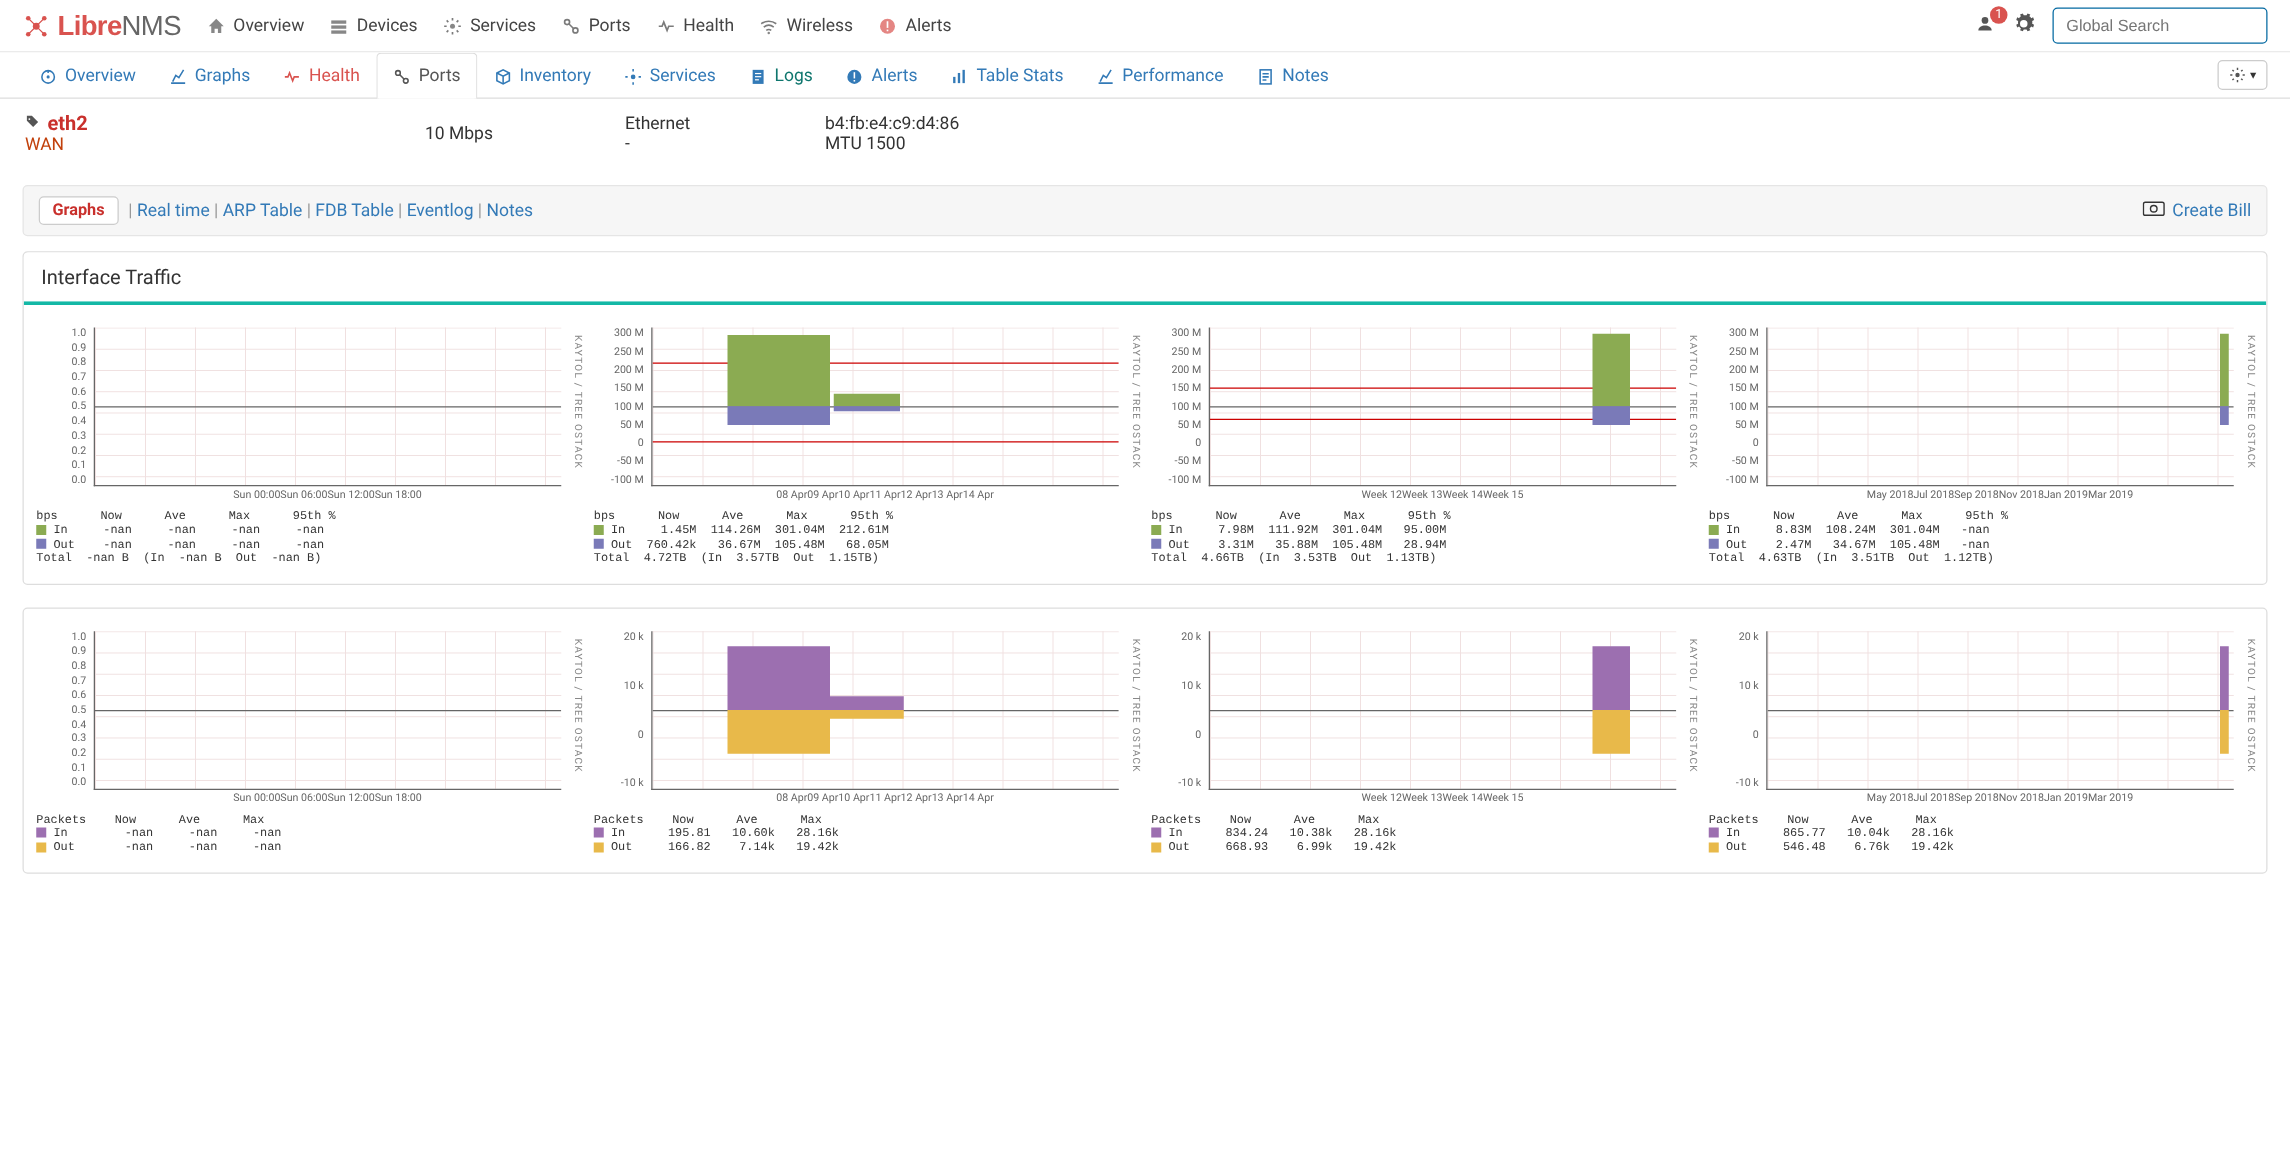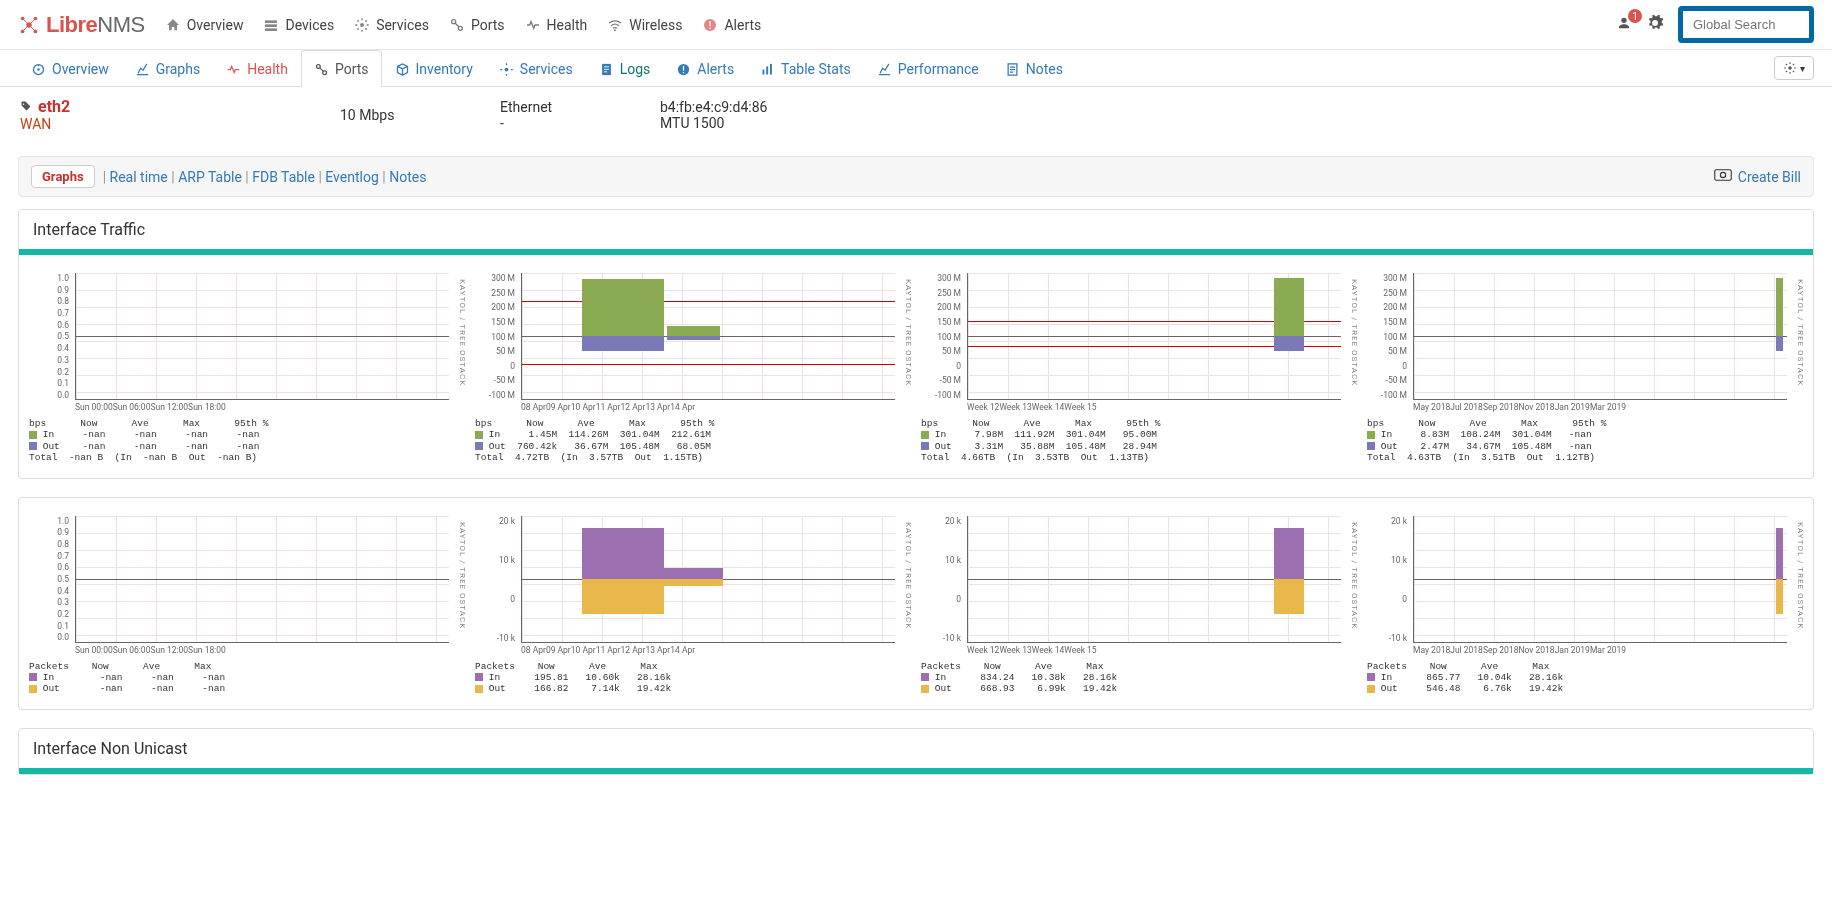--- a/index.html
+++ b/index.html
@@ -11,21 +11,21 @@
 .logo { display: flex; align-items: center; gap: 6px; margin-right: 20px; }
 .logo-icon { width: 22px; height: 22px; }
 .logo-text { font-family: "Segoe UI", sans-serif; font-size: 22px; font-weight: 700; color: #d9534f; letter-spacing: -0.5px; }
 .logo-text .nms { color: #666; font-weight: 400; }
 .nav-items { display: flex; gap: 20px; }
 .nav-item { display: flex; align-items: center; gap: 6px; color: #444; cursor: pointer; font-size: 14px; }
 .nav-item svg, .nav-item .ico { width: 16px; height: 16px; opacity: 0.7; }
 .nav-right { margin-left: auto; display: flex; align-items: center; gap: 14px; }
 .user-badge { position: relative; }
 .badge-count { position: absolute; top: -6px; right: -10px; background: #d9534f; color: #fff; border-radius: 50%; font-size: 10px; min-width: 14px; height: 14px; display: flex; align-items: center; justify-content: center; }
-.search-box { border: 5px solid #0369a1; border-radius: 4px; padding: 6px 10px; font-size: 13px; width: 136px; color: #999; }
+.search-box { border: 1px solid #0369a1; border-radius: 4px; padding: 6px 10px; font-size: 13px; width: 172px; color: #999; }
 
 
 .subtabs { display: flex; align-items: center; padding: 0 18px; border-bottom: 1px solid #ddd; background: #fff; }
 .subtab { display: flex; align-items: center; gap: 6px; padding: 10px 12px; cursor: pointer; color: #337ab7; border: 1px solid transparent; border-bottom: none; margin-bottom: -1px; font-size: 14px; }
 .subtab.active { background: #fff; border-color: #ddd; border-radius: 4px 4px 0 0; color: #555; }
 .subtab svg, .subtab .ico { width: 15px; height: 15px; }
 .subtabs-right { margin-left: auto; }
 .gear-btn { border: 1px solid #ccc; border-radius: 4px; padding: 4px 8px; display: flex; align-items: center; gap: 3px; cursor: pointer; background: #fff; }
 
 
@@ -39,32 +39,32 @@
 
 .portsubnav-wrap { margin: 14px 18px 12px 18px; background: #f6f6f6; border: 1px solid #e5e5e5; border-radius: 4px; padding: 8px 12px; display: flex; align-items: center; }
 .pill { background: #fff; border: 1px solid #ccc; border-radius: 4px; padding: 3px 10px; color: #c9302c; font-weight: 700; font-size: 13px; cursor: pointer; }
 .portsubnav { display: flex; align-items: center; gap: 8px; color: #999; }
 .portsubnav a { color: #337ab7; cursor: pointer; }
 .portsubnav-right { margin-left: auto; display: flex; align-items: center; gap: 6px; }
 .money-ico svg { width: 18px; height: 14px; color: #333; }
 
 
 .panel { margin: 0 18px 18px 18px; border: 1px solid #ddd; border-radius: 4px; }
-.panel-hd { padding: 10px 14px; border-bottom: 6px solid #14b8a6; font-size: 16px; color: #333; background: #fff; border-radius: 4px 4px 0 0; }
+.panel-hd { padding: 10px 14px; border-bottom: 3px solid #14b8a6; font-size: 16px; color: #333; background: #fff; border-radius: 4px 4px 0 0; }
 .panel-bd { padding: 14px 10px; display: grid; grid-template-columns: repeat(4, 1fr); gap: 10px; }
 .graph { display: flex; flex-direction: column; gap: 4px; }
 .graph-canvas { height: 145px; border: none; position: relative; }
 .graph-legend { font-family: "Courier New", monospace; font-size: 9.5px; line-height: 1.2; color: #333; white-space: pre; }
 .sidetext { writing-mode: vertical-rl; text-orientation: mixed; font-size: 8px; color: #888; position: absolute; right: -2px; top: 10px; letter-spacing: 1px; }
 
 
 .plot { position: relative; width: 100%; height: 100%; }
 .yaxis { position: absolute; left: 0; top: 4px; bottom: 14px; width: 44px; font-size: 8.5px; color: #666; display: flex; flex-direction: column; justify-content: space-between; text-align: right; padding-right: 4px; }
 .chart-area { position: absolute; left: 46px; right: 16px; top: 4px; bottom: 14px; background: #fff; background-image: linear-gradient(#f0e0e0 1px, transparent 1px), linear-gradient(90deg, #f0e0e0 1px, transparent 1px); background-size: 100% 17px, 40px 100%; border-left: 1px solid #666; border-bottom: 1px solid #666; overflow: hidden; }
-.xaxis { position: absolute; left: 46px; right: 16px; bottom: 0; height: 12px; font-size: 8.5px; color: #666; display: flex; justify-content: flex-start; }
+.xaxis { position: absolute; left: 46px; right: 16px; bottom: 0; height: 12px; font-size: 8.5px; color: #666; display: flex; justify-content: center; }
 .redline { position: absolute; left: 0; right: 0; height: 1px; background: #c00; }
 .area-up { position: absolute; bottom: 50%; background: #8bab52; }
 .area-dn { position: absolute; top: 50%; background: #7a7ab8; }
 .pk-up { position: absolute; bottom: 50%; background: #9c6fb0; }
 .pk-dn { position: absolute; top: 50%; background: #e8b94a; }
 .zero-axis { position: absolute; left: 0; right: 0; top: 50%; height: 1px; background: #666; }
 
 .sq { display:inline-block; width:8px; height:8px; vertical-align:middle; }
 .sq.g{background:#8bab52;} .sq.b{background:#7a7ab8;} .sq.p{background:#9c6fb0;} .sq.o{background:#e8b94a;}
 </style>
@@ -547,17 +547,13 @@
               </div>
       <div class="sidetext">KAYTOL / TREE OSTACK</div>
     </div>
           </div>
     <div class="graph-legend">Packets    Now      Ave      Max
 <span class="sq p"></span> In      865.77   10.04k   28.16k
 <span class="sq o"></span> Out     546.48    6.76k   19.42k</div>
   </div>
       </div>
      </div>
-    <div class="panel">
-       <div class="panel-hd">Interface Non Unicast</div>
-
-     </div>
   </div>
 
 </body></html>

